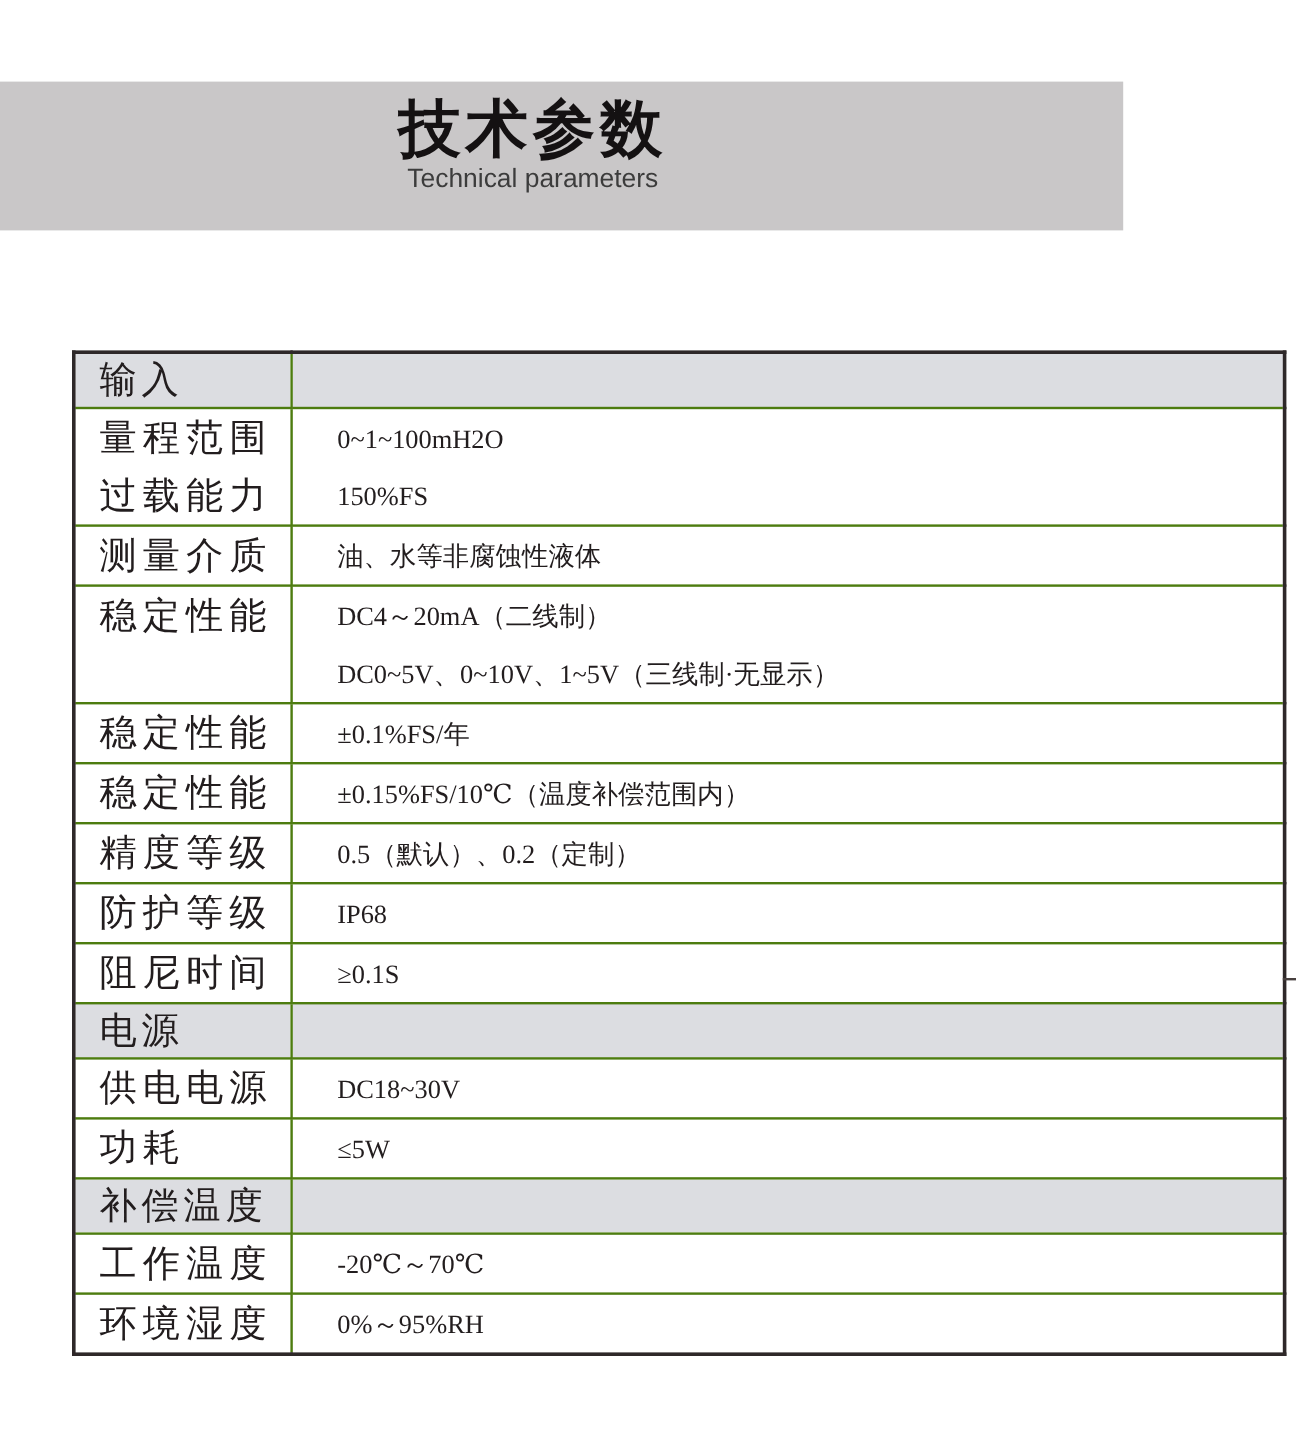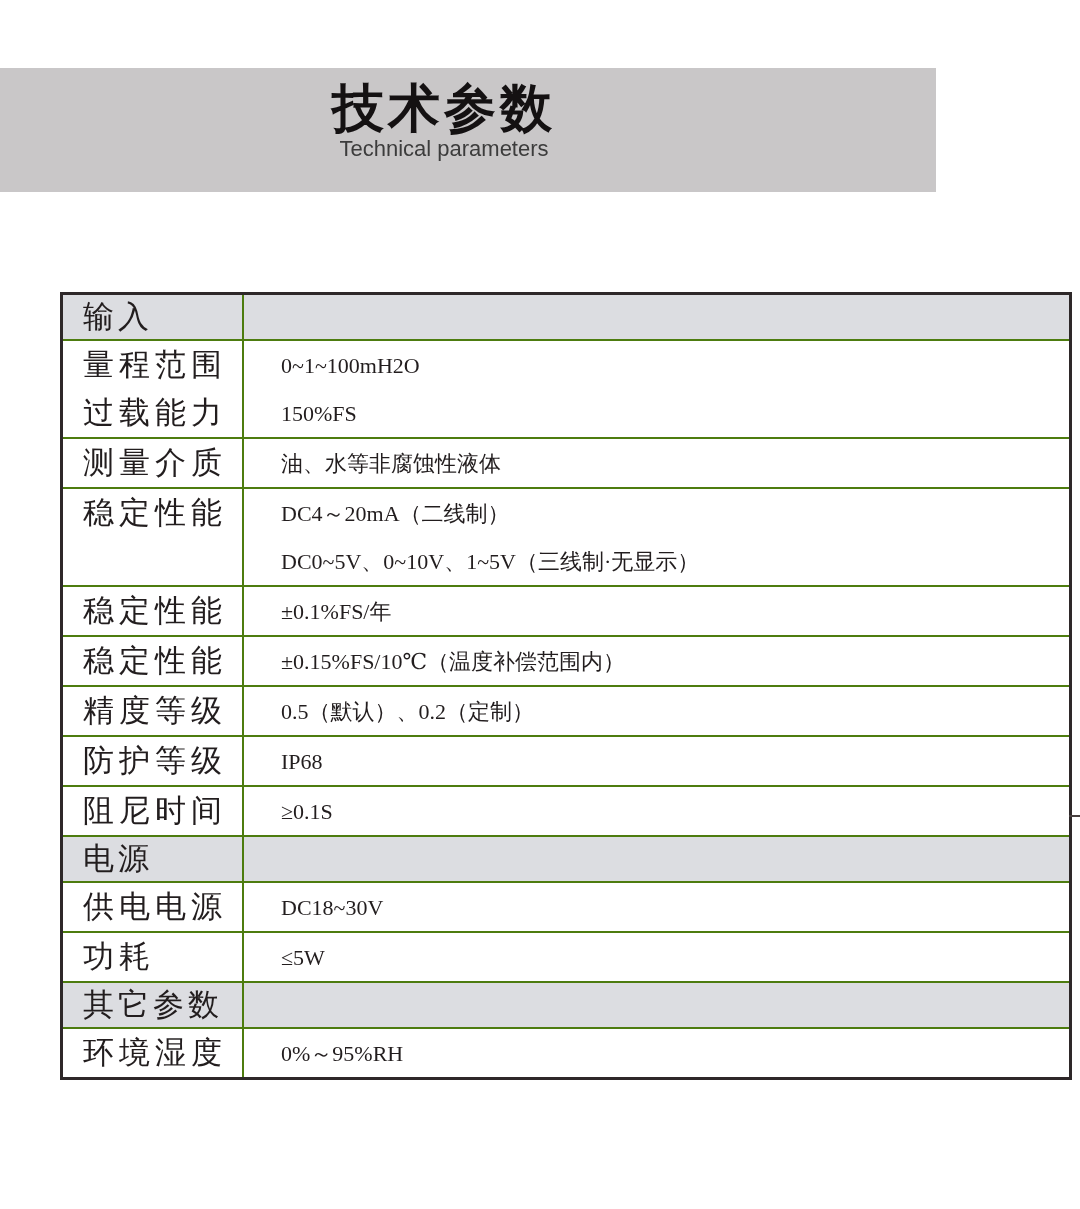--- a/index.html
+++ b/index.html
@@ -177,23 +177,31 @@
           <tr class="data" style="height: 48px;">
             <td class="label-cell">
               <div class="label-line">功耗</div>
             </td>
             <td class="value-cell">
               <div class="value-line">≤5W</div>
             </td>
           </tr>
           <tr class="section" style="height: 44px;">
             <td class="label-cell">
-              <div class="label-line">其它参数</div>
+              <div class="label-line">补偿温度</div>
             </td>
             <td class="value-cell"></td>
+          </tr>
+          <tr class="data" style="height: 48px;">
+            <td class="label-cell">
+              <div class="label-line">工作温度</div>
+            </td>
+            <td class="value-cell">
+              <div class="value-line">-20℃～70℃</div>
+            </td>
           </tr>
           <tr class="data" style="height: 48px;">
             <td class="label-cell">
               <div class="label-line">环境湿度</div>
             </td>
             <td class="value-cell">
               <div class="value-line">0%～95%RH</div>
             </td>
           </tr>
         </tbody>

